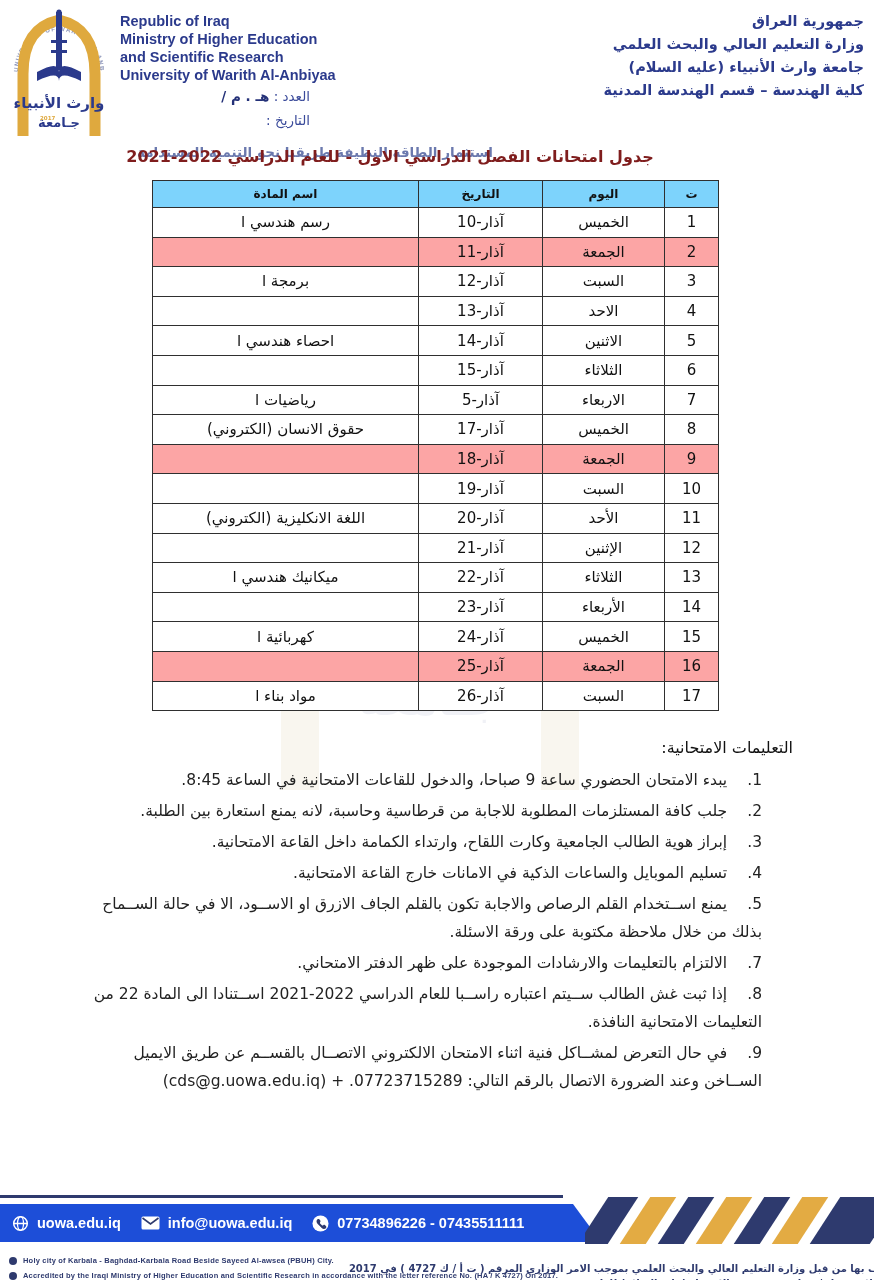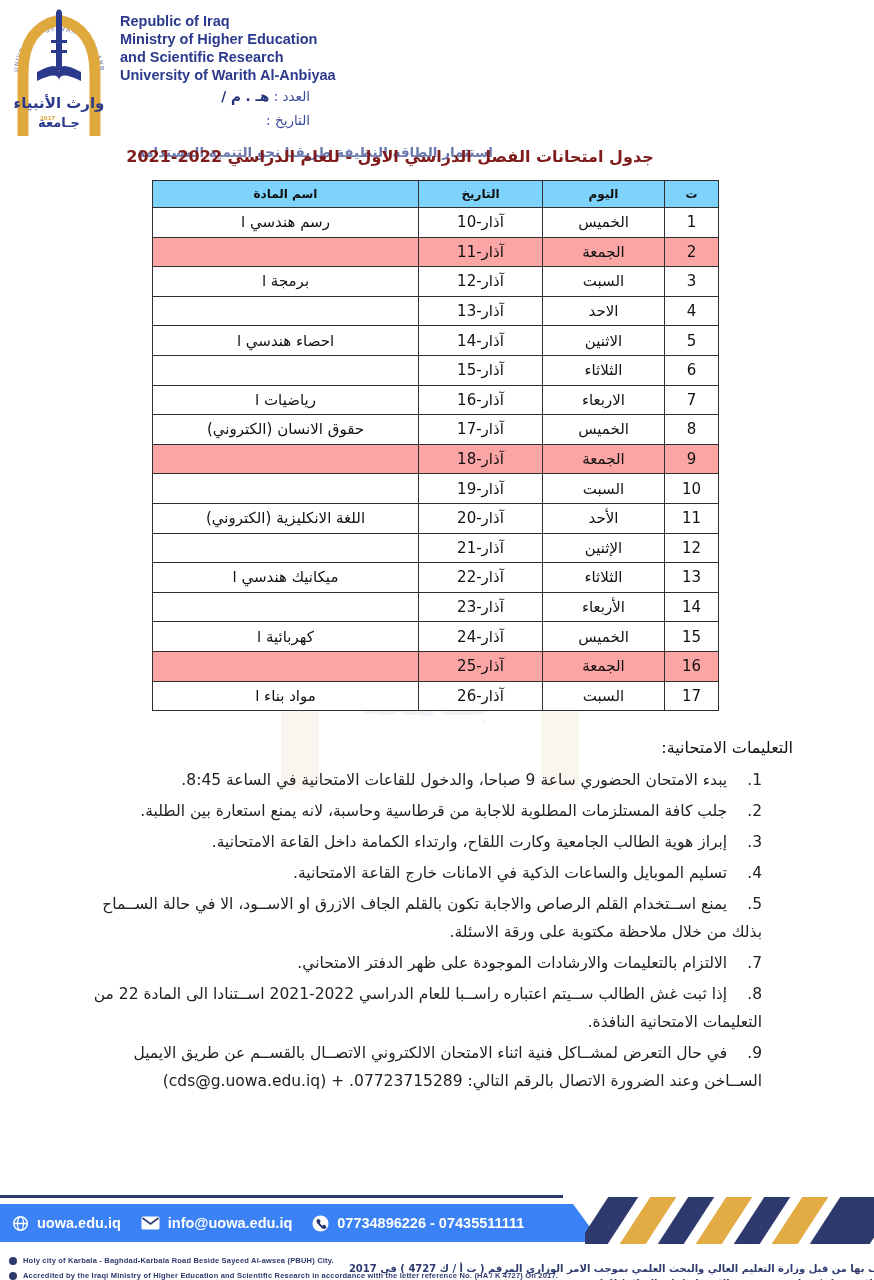--- a/index.html
+++ b/index.html
@@ -32,21 +32,21 @@
   .col-n{width:54px;} .col-day{width:122px;} .col-date{width:124px;} .col-sub{width:266px;}
 
   
   .inst-head{position:absolute;right:81px;top:738px;direction:rtl;color:#111;font-size:16px;}
   .inst-list{position:absolute;left:85px;top:766px;width:677px;direction:rtl;text-align:right;}
   .inst-item{font-size:15.5px;color:#222;line-height:28px;margin-bottom:3px;}
   .inst-num{display:inline-block;margin-left:20px;}
 
   
   .foot-rule{position:absolute;left:0;top:1195px;width:563px;height:3px;background:#2e3a6e;}
-  .foot-bar{position:absolute;left:0;top:1204px;width:601px;height:38px;background:#3b82f6;
+  .foot-bar{position:absolute;left:0;top:1204px;width:601px;height:38px;background:#1d4ed8;
             clip-path:polygon(0 0,573px 0,601px 100%,0 100%);
             display:flex;align-items:center;gap:20px;padding-left:12px;box-sizing:border-box;
             color:#ffffff;font-weight:bold;font-size:14.5px;
             font-family:"Liberation Sans","DejaVu Sans",sans-serif;}
   .bar-item{display:flex;align-items:center;gap:8px;white-space:nowrap;}
   .stripes{position:absolute;left:585px;top:1197px;width:289px;height:47px;overflow:hidden;}
   .stripe{position:absolute;top:0;height:100%;transform:skewX(-33deg);}
   .s-navy{background:#2e3a6e;} .s-gold{background:#e3ab43;}
   .smallprint{position:absolute;left:6px;width:862px;display:flex;justify-content:space-between;
               align-items:center;color:#2e3a6e;gap:15px;}
@@ -102,20 +102,26 @@
     <div>Ministry of Higher Education</div>
     <div>and Scientific Research</div>
     <div>University of Warith Al-Anbiyaa</div>
   </div>
 
   <div class="hdr-num">
     <div><span>العدد : </span><b>هـ . م /</b></div>
     <div>التاريخ :</div>
   </div>
 
+  <div class="hdr-ar">
+    <div>جمهورية العراق</div>
+    <div>وزارة التعليم العالي والبحث العلمي</div>
+    <div>جامعة وارث الأنبياء (عليه السلام)</div>
+    <div>كلية الهندسة – قسم الهندسة المدنية</div>
+  </div>
 
   <div class="slogan">استثمار الطاقة النظيفة طريقنا نحو التنمية المستدامة</div>
   <div class="doc-title">جدول امتحانات الفصل الدراسي الاول - للعام الدراسي 2022-2021</div>
 
   <table class="exam-table">
     <colgroup>
         <col class="col-n">
         <col class="col-day">
         <col class="col-date">
         <col class="col-sub">
@@ -167,21 +173,21 @@
     <tr>
       <td>6</td>
       <td>الثلاثاء</td>
       <td>آذار-15</td>
       <td></td>
     </tr>
 
     <tr>
       <td>7</td>
       <td>الاربعاء</td>
-      <td>آذار-16</td>
+      <td>آذار-5</td>
       <td>رياضيات ا</td>
     </tr>
 
     <tr>
       <td>8</td>
       <td>الخميس</td>
       <td>آذار-17</td>
       <td>حقوق الانسان (الكتروني)</td>
     </tr>
 

